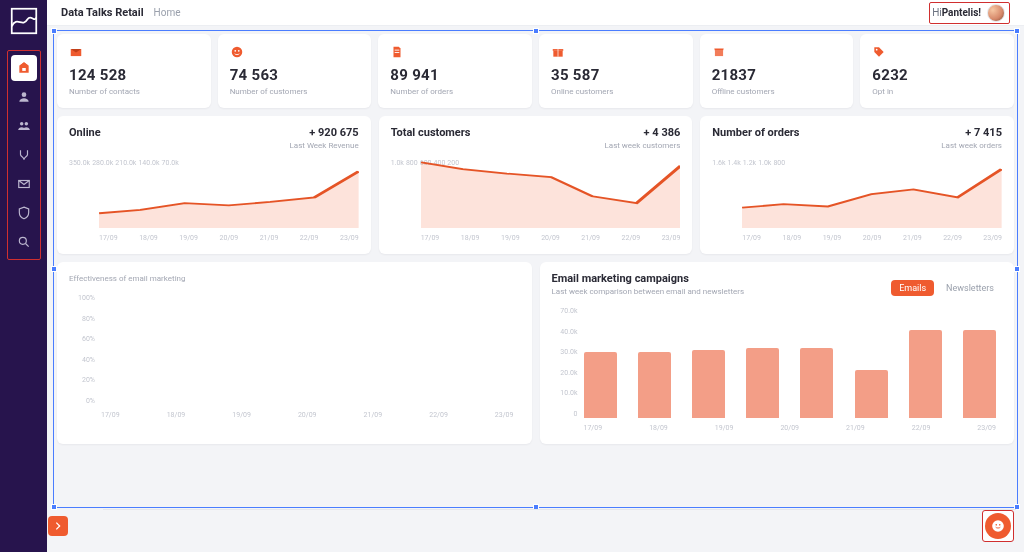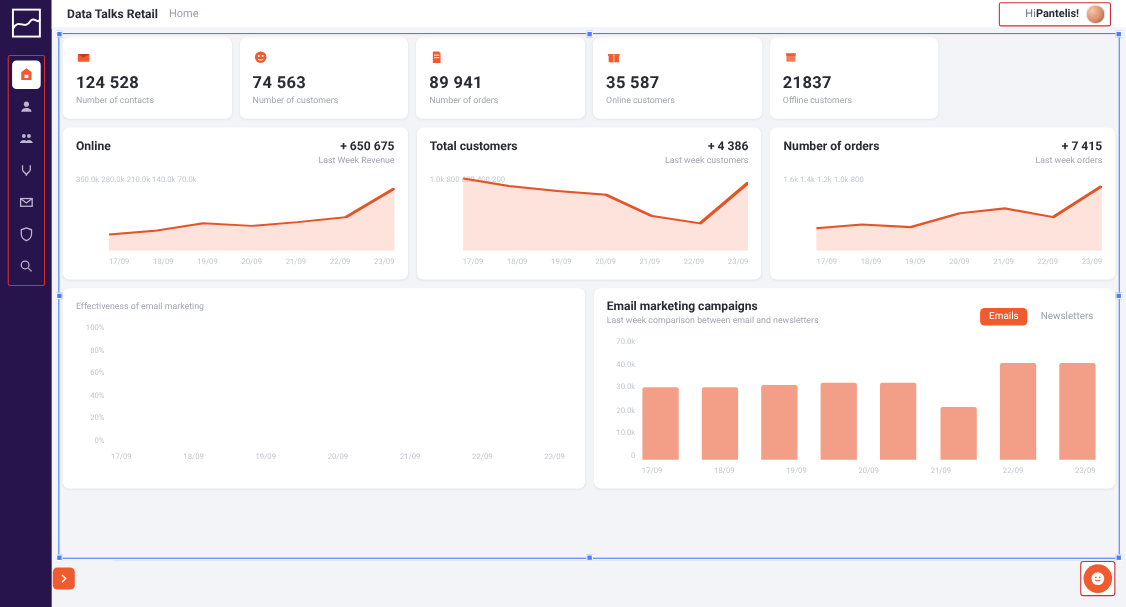--- a/index.html
+++ b/index.html
@@ -15,21 +15,21 @@
   .nav-item svg { width: 14px; height: 14px; }
 
   
   .topbar { position:absolute; left:47px; right:0; top:0; height:26px; background:#fff; display:flex; align-items:center; padding:0 14px; border-bottom:1px solid #eceef2; }
   .topbar .title { font-size:11px; font-weight:700; color:#2a2a35;text-align:right; }
   .topbar .crumb { font-size:10px; color:#9aa0ac; margin-left:10px; }
   .topbar .spacer { flex:1; }
   .topbar .greet { font-size:10px; color:#6b7280; }
   .topbar .guser { font-weight:700; color:#2a2a35; }
   .topbar .avatar { width:18px; height:18px; border-radius:50%; background: radial-gradient(circle at 30% 30%, #f7c7a3, #d6886a 60%, #7a4a33); margin-left:6px; border:1px solid #e5e7eb; }
-  .topbar-box { border:1px solid #d02f2f; padding:1px 4px 1px 23px; border-radius:2px; display:flex; align-items:center; }
+  .topbar-box { border:1px solid #d02f2f; padding:1px 4px 1px 2px; border-radius:2px; display:flex; align-items:center; }
 
   
   .main { position:absolute; left:47px; top:26px; right:0; bottom:0; padding:8px 10px 0 10px; }
   .selection-box { position:absolute; inset:0; margin:4px 6px 44px 6px; border:1px solid #4a7dff; pointer-events:none; }
   .selection-box .h{position:absolute;width:6px;height:6px;background:#4a7dff;border:1px solid #fff}
   .selection-box .c1{top:-3px;left:-3px}.selection-box .c2{top:-3px;right:-3px}
   .selection-box .c3{bottom:-3px;left:-3px}.selection-box .c4{bottom:-3px;right:-3px}
   .selection-box .m1{top:-3px;left:calc(50% - 3px)}.selection-box .m2{bottom:-3px;left:calc(50% - 3px)}
   .selection-box .m3{left:-3px;top:calc(50% - 3px)}.selection-box .m4{right:-3px;top:calc(50% - 3px)}
 
@@ -200,31 +200,39 @@
       <div class="label">Online customers</div>
     </div>
     <div class="card kpi">
       <span class="icon"><svg viewBox="0 0 24 24">
             <path d="M4 6h16l-1 4H5z" fill="#ef5b2f"></path>
             <rect x="5" y="10" width="14" height="9" fill="#ef5b2f" opacity=".8"></rect>
           </svg></span>
       <div class="value">21837</div>
       <div class="label">Offline customers</div>
     </div>
+    <div class="card kpi">
+      <span class="icon"><svg viewBox="0 0 24 24">
+            <path d="M4 4h8l8 8-8 8-8-8z" fill="#ef5b2f"></path>
+            <circle cx="8" cy="8" r="1.5" fill="#fff"></circle>
+          </svg></span>
+      <div class="value">6232</div>
+      <div class="label">Opt in</div>
+    </div>
   </div>
 
   <div class="charts3">
 
     <div class="card chart-card">
       <div class="hdr">
         <div>
           <div class="ttl">Online</div>
         </div>
         <div style="text-align:right">
-          <div class="delta">+ 650 675</div>
+          <div class="delta">+ 920 675</div>
           <div class="sub">Last Week Revenue</div>
         </div>
       </div>
       <div class="plot">
         <div class="ylabels">
           <span>350.0k</span>
             <span>280.0k</span>
             <span>210.0k</span>
             <span>140.0k</span>
             <span>70.0k</span>

